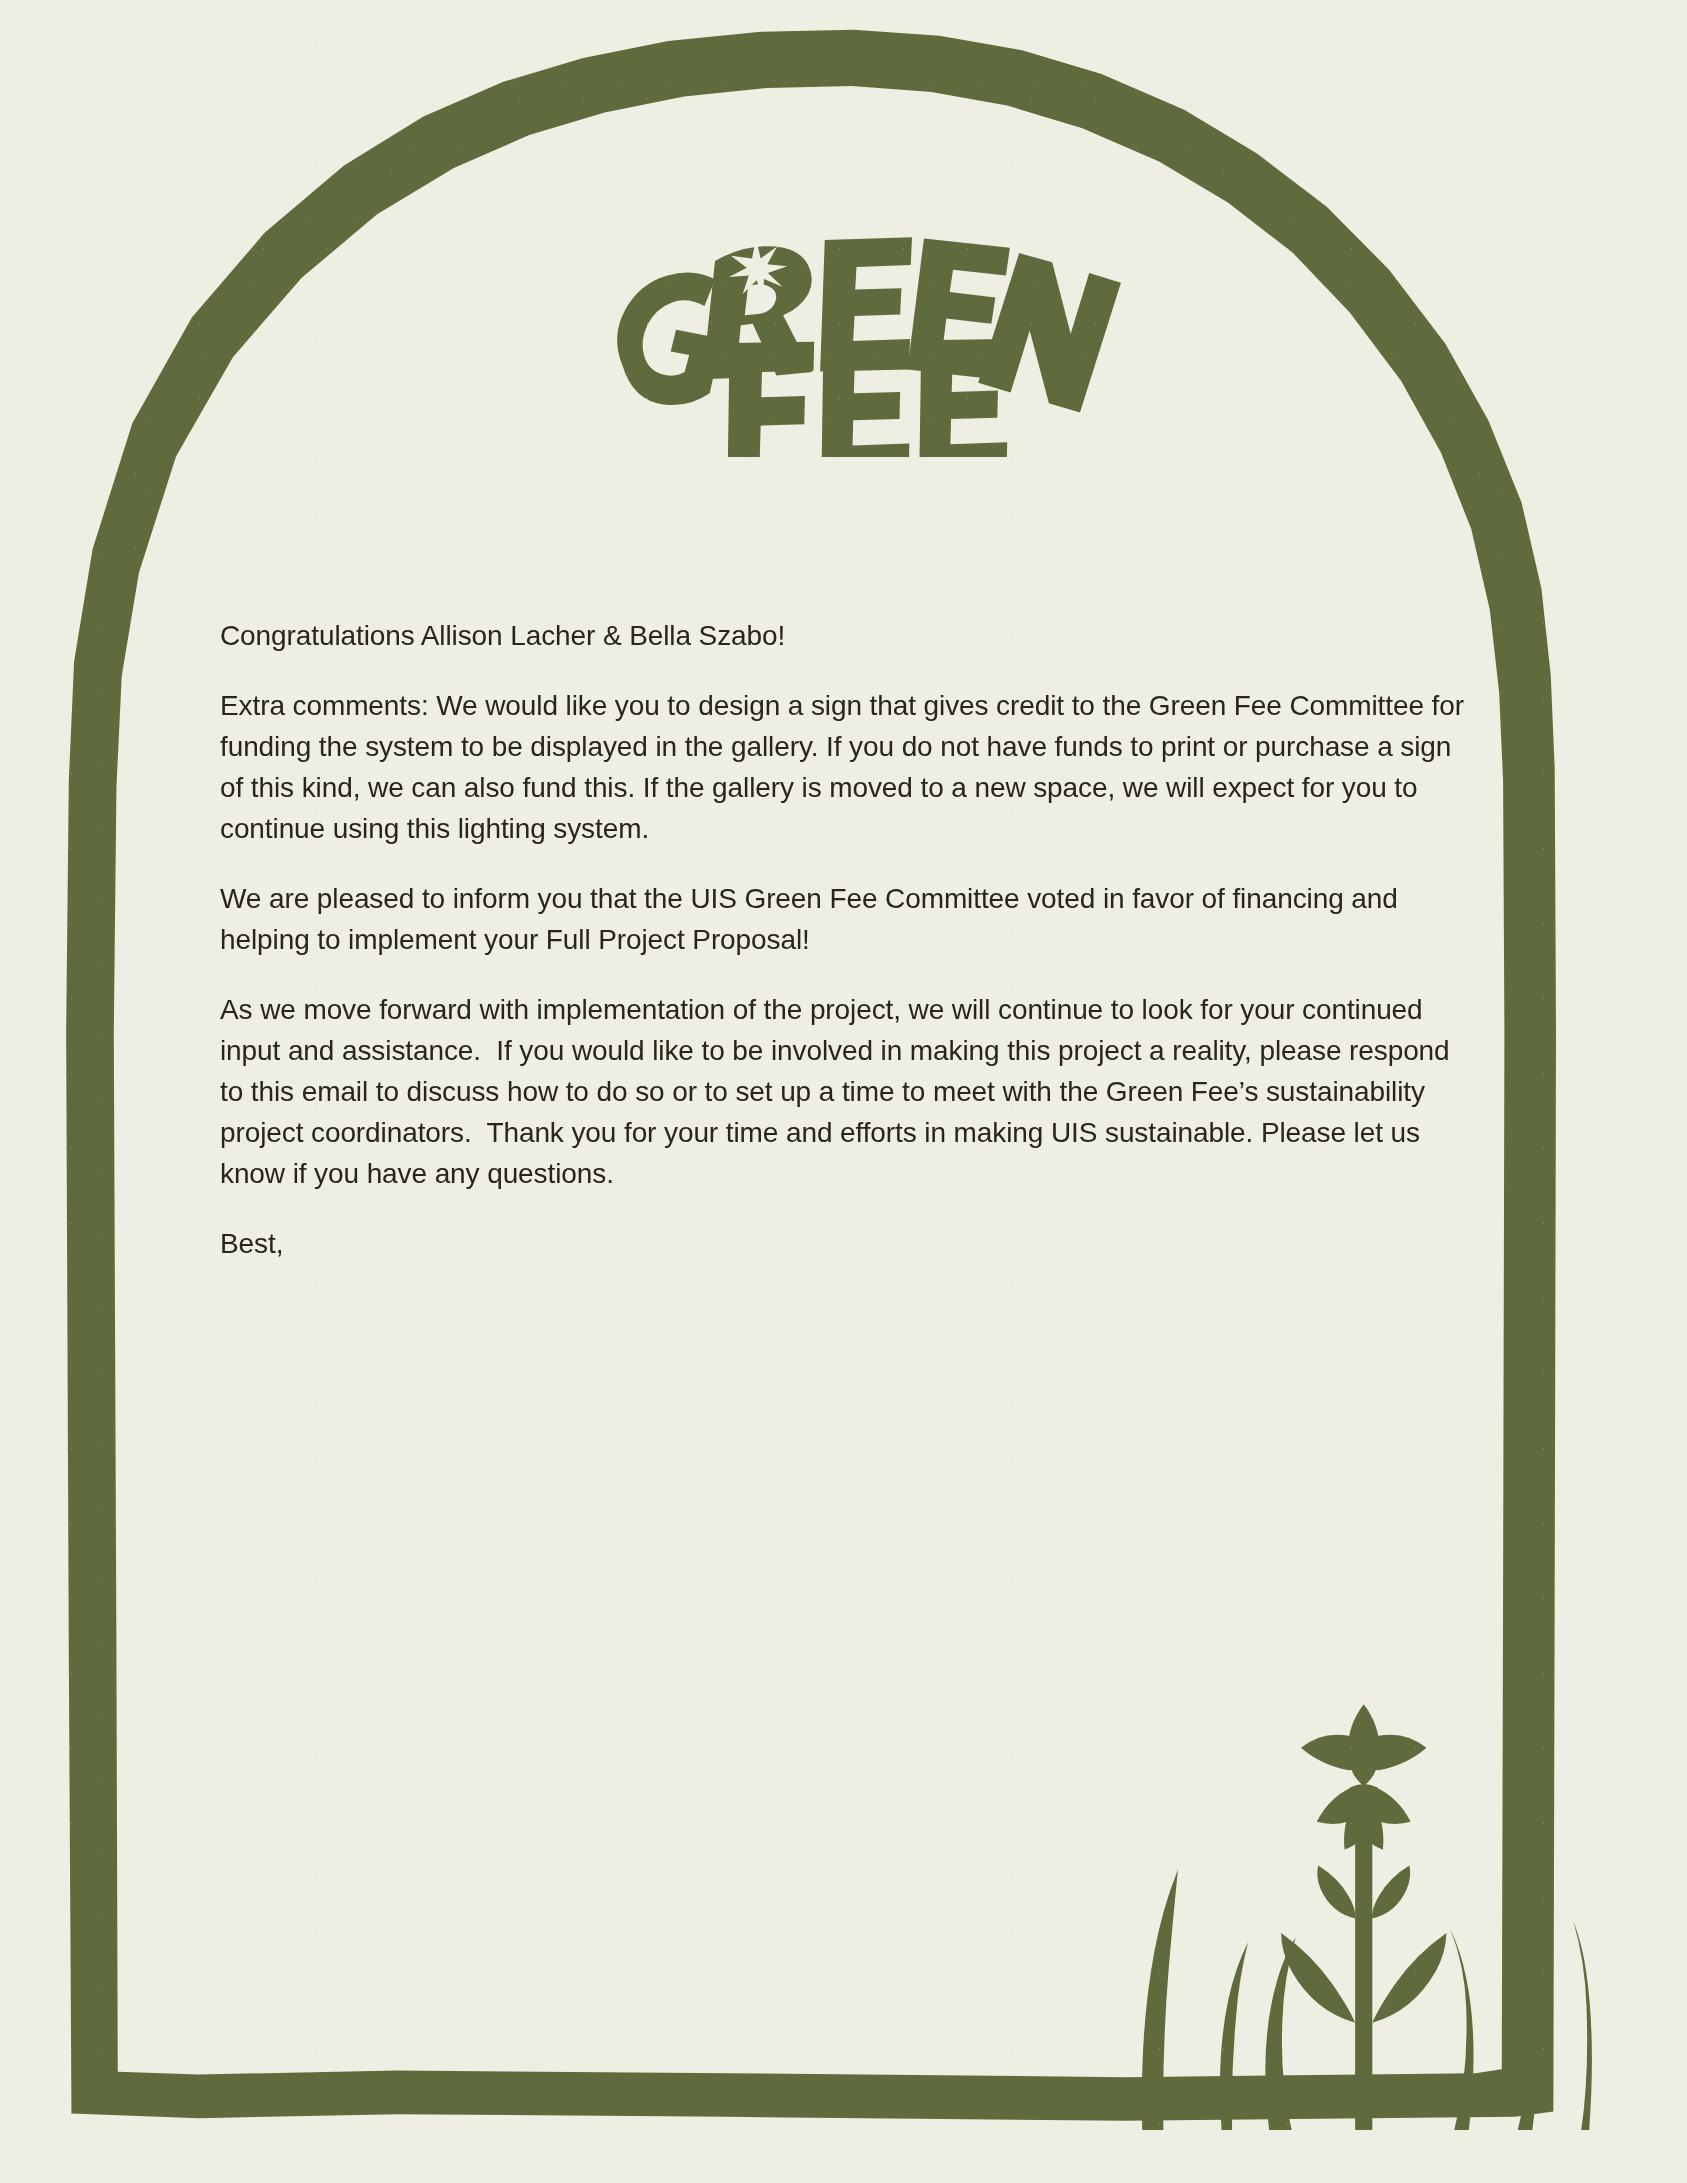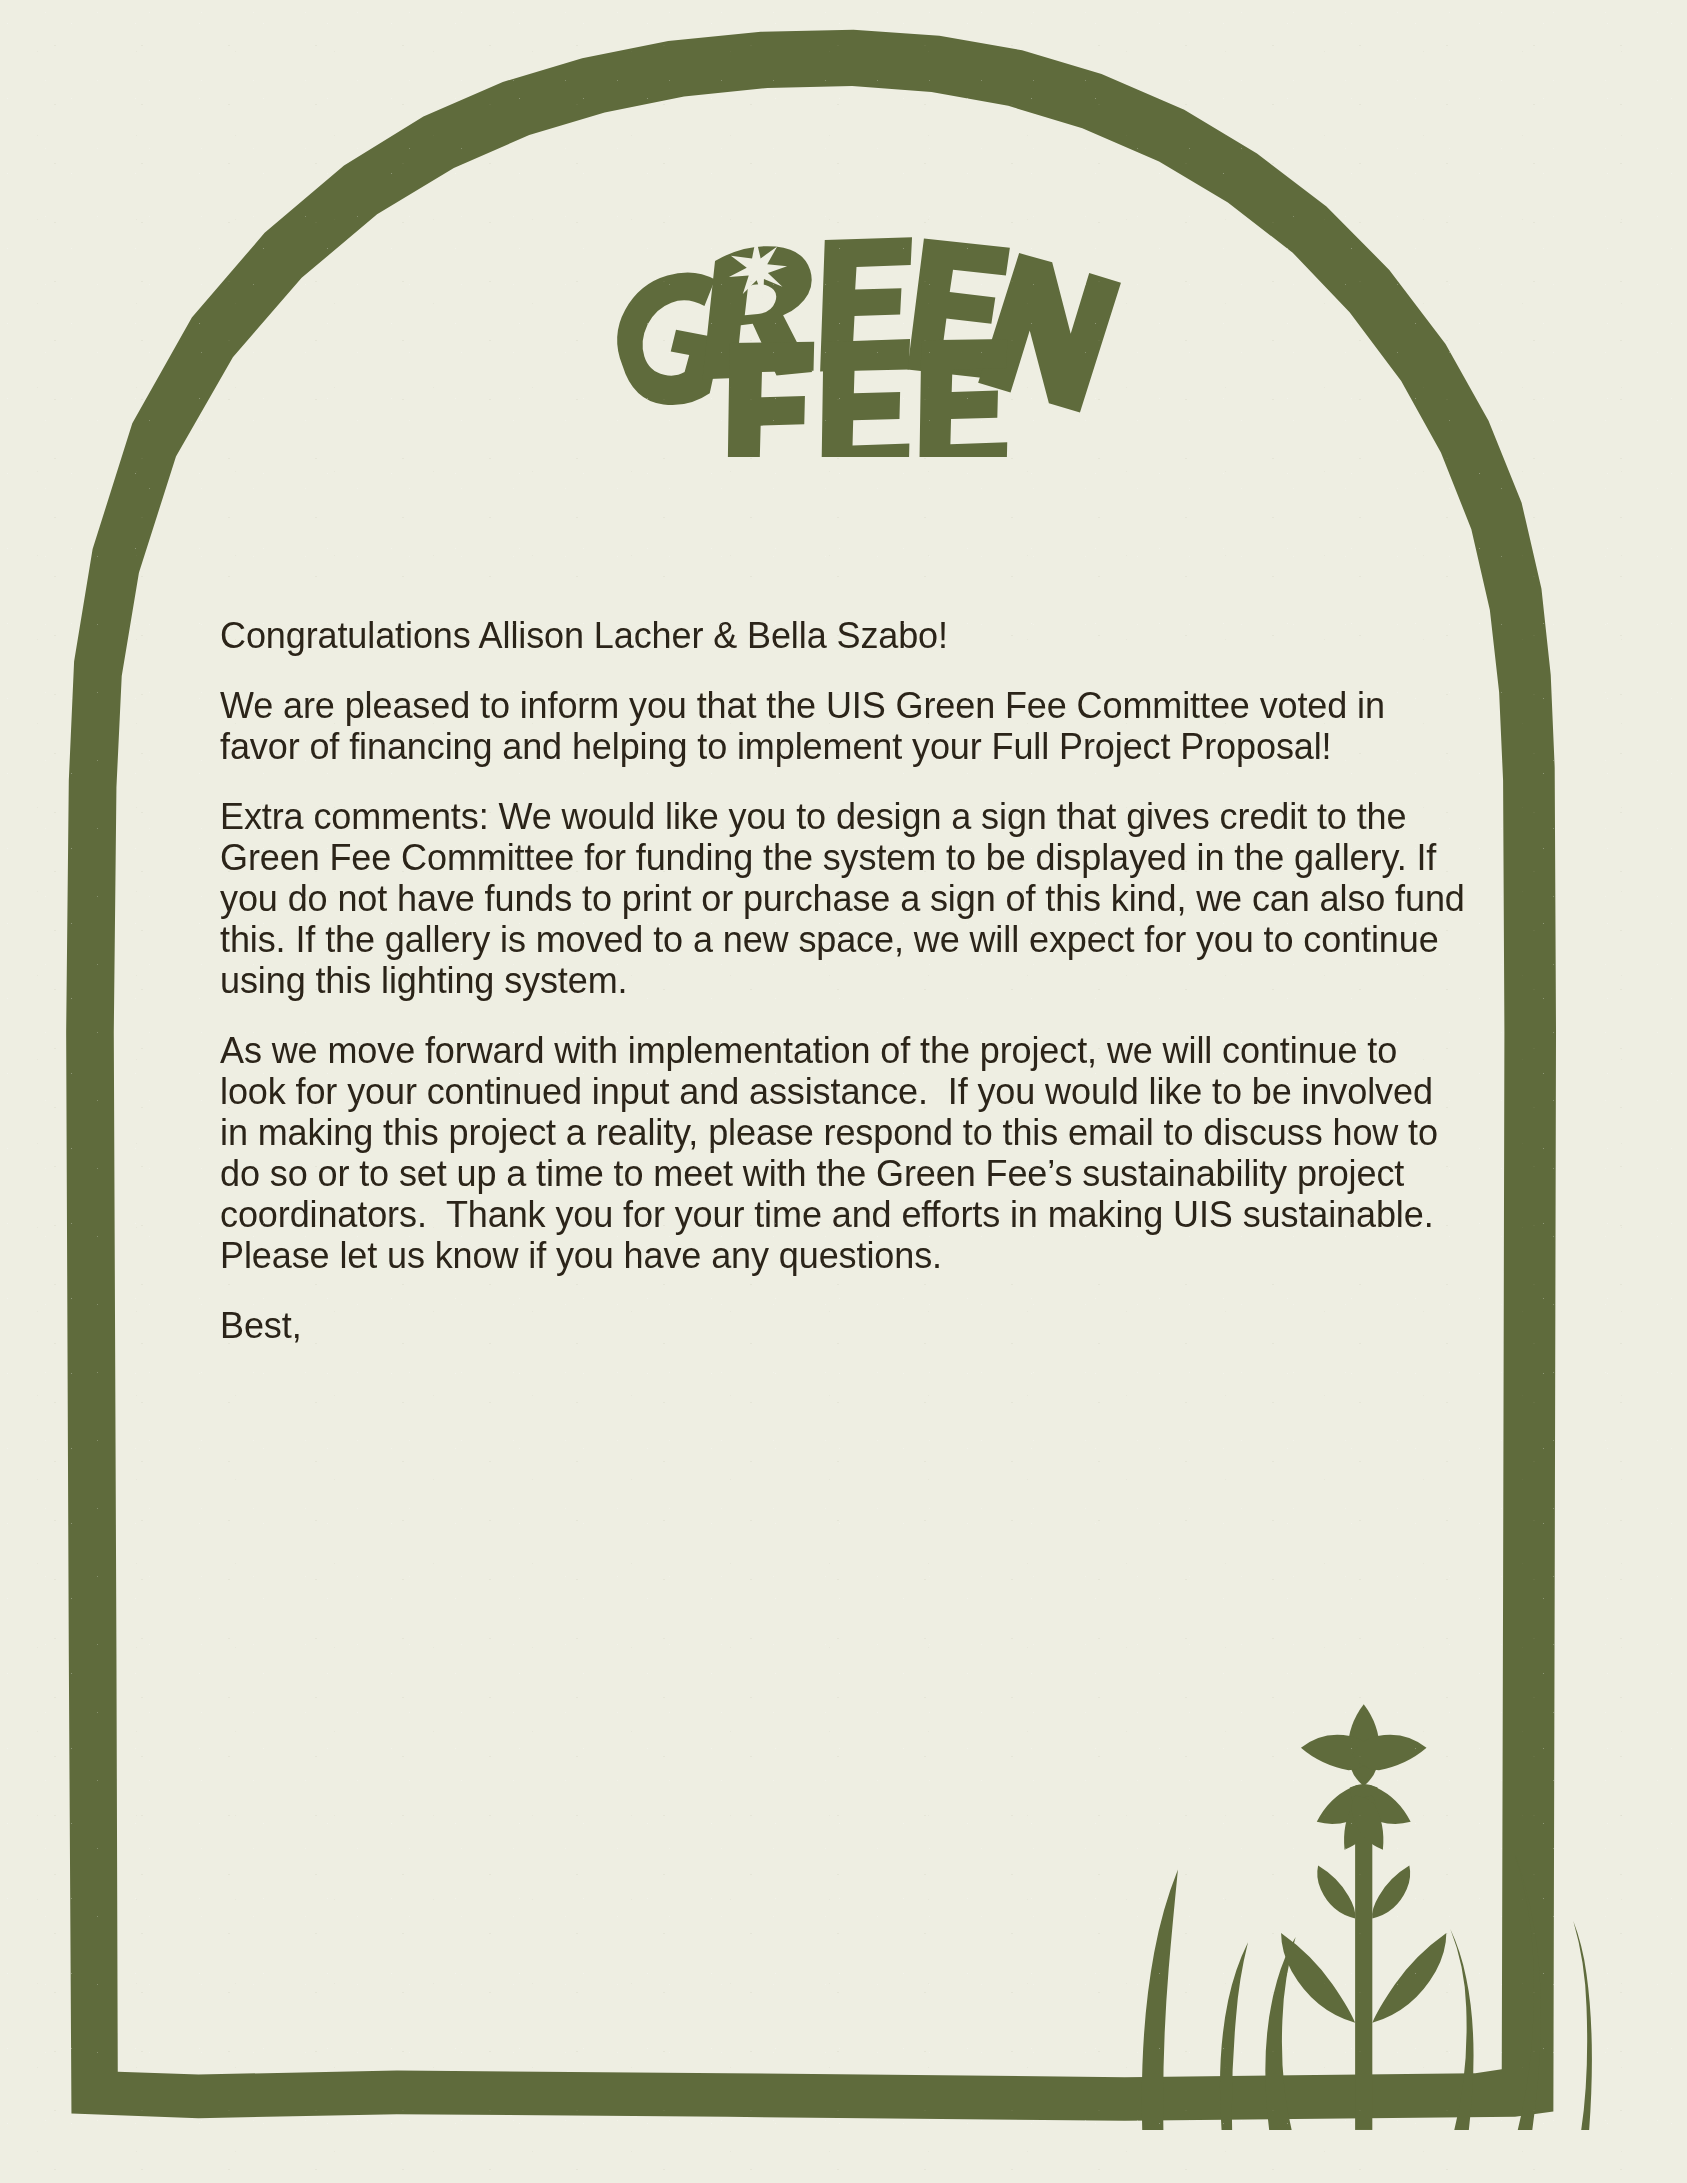--- a/index.html
+++ b/index.html
@@ -55,21 +55,21 @@
   }
 
   
   #letter-body {
     position: absolute;
     left: 220px;
     top: 615px;
     width: 1250px;
     z-index: 15;
     color: #2B2419;
-    font-size: 36px;
+    font-size: 28px;
     line-height: 41px;
     letter-spacing: -0.1px;
     font-weight: 400;
   }
 
   #letter-body p {
     margin: 0 0 29px 0;
     white-space: pre-wrap;
   }
   #letter-body p:last-child { margin-bottom: 0; }
@@ -205,22 +205,22 @@
 
       <path d="M548 224 l130 -2 l-1 44 l-82 2 l-1 34 l70 -2 l-1 41 l-70 2 l-1 38 l86 -3 l-1 45 l-132 3 Z"></path>
     </g>
 
     <text x="-9999" y="-9999">GREEN</text>
     <text x="-9999" y="-9999">FEE</text>
   </svg>
 
   <div id="letter-body">
     <p>Congratulations Allison Lacher &amp; Bella Szabo!</p>
+    <p>Extra comments: We would like you to design a sign that gives credit to the Green Fee Committee for funding the system to be displayed in the gallery. If you do not have funds to print or purchase a sign of this kind, we can also fund this. If the gallery is moved to a new space, we will expect for you to continue using this lighting system.</p>
     <p>We are pleased to inform you that the UIS Green Fee Committee voted in favor of financing and helping to implement your Full Project Proposal!</p>
-    <p>Extra comments: We would like you to design a sign that gives credit to the Green Fee Committee for funding the system to be displayed in the gallery. If you do not have funds to print or purchase a sign of this kind, we can also fund this. If the gallery is moved to a new space, we will expect for you to continue using this lighting system.</p>
     <p>As we move forward with implementation of the project, we will continue to look for your continued input and assistance.  If you would like to be involved in making this project a reality, please respond to this email to discuss how to do so or to set up a time to meet with the Green Fee’s sustainability project coordinators.  Thank you for your time and efforts in making UIS sustainable. Please let us know if you have any questions.</p>
     <p>Best,</p>
   </div>
 
   <svg id="plants" viewBox="0 0 900 780" aria-hidden="true">
     <g fill="#5F6B3C">
 
       <path d="M76 700 q-4 -150 18 -268 q12 -66 36 -126 q-8 80 -14 150 q-10 120 -8 244 Z"></path>
 
       <path d="M196 700 q-8 -110 10 -196 q10 -48 30 -88 q-14 56 -18 112 q-8 88 -6 172 Z"></path>

